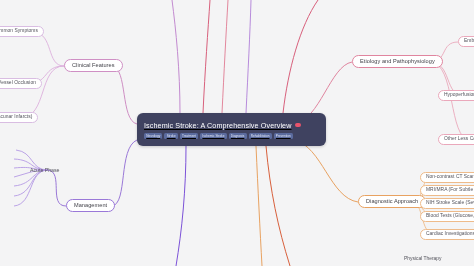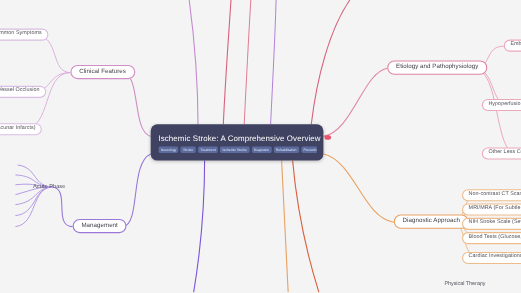--- a/index.html
+++ b/index.html
@@ -54,30 +54,31 @@
   .c-pink-l { border-color: #eaa8bb; }
   .c-purple { border-color: #9a78d8; }
   .c-orange { border-color: #e8a261; }
   .c-orange-l { border-color: #eebb8a; }
   .c-magenta { border-color: #cf8fc4; }
 
   #center-node {
     position: absolute;
     left: 137px;
     top: 113px;
-    width: 157px;
+    width: 189px;
     height: 33px;
     background: #3f4260;
     border-radius: 6px;
     box-sizing: border-box;
     padding: 4px 6px 3px 7px;
     display: flex;
     flex-direction: column;
     justify-content: center;
     box-shadow: 0 1px 3px rgba(0,0,0,.18);
+    text-decoration: underline;
   }
   #center-title-row {
     display: flex;
     align-items: center;
     gap: 3px;
   }
   #center-title {
     color: #ffffff;
     font-size: 7.2px;
     letter-spacing: .1px;

